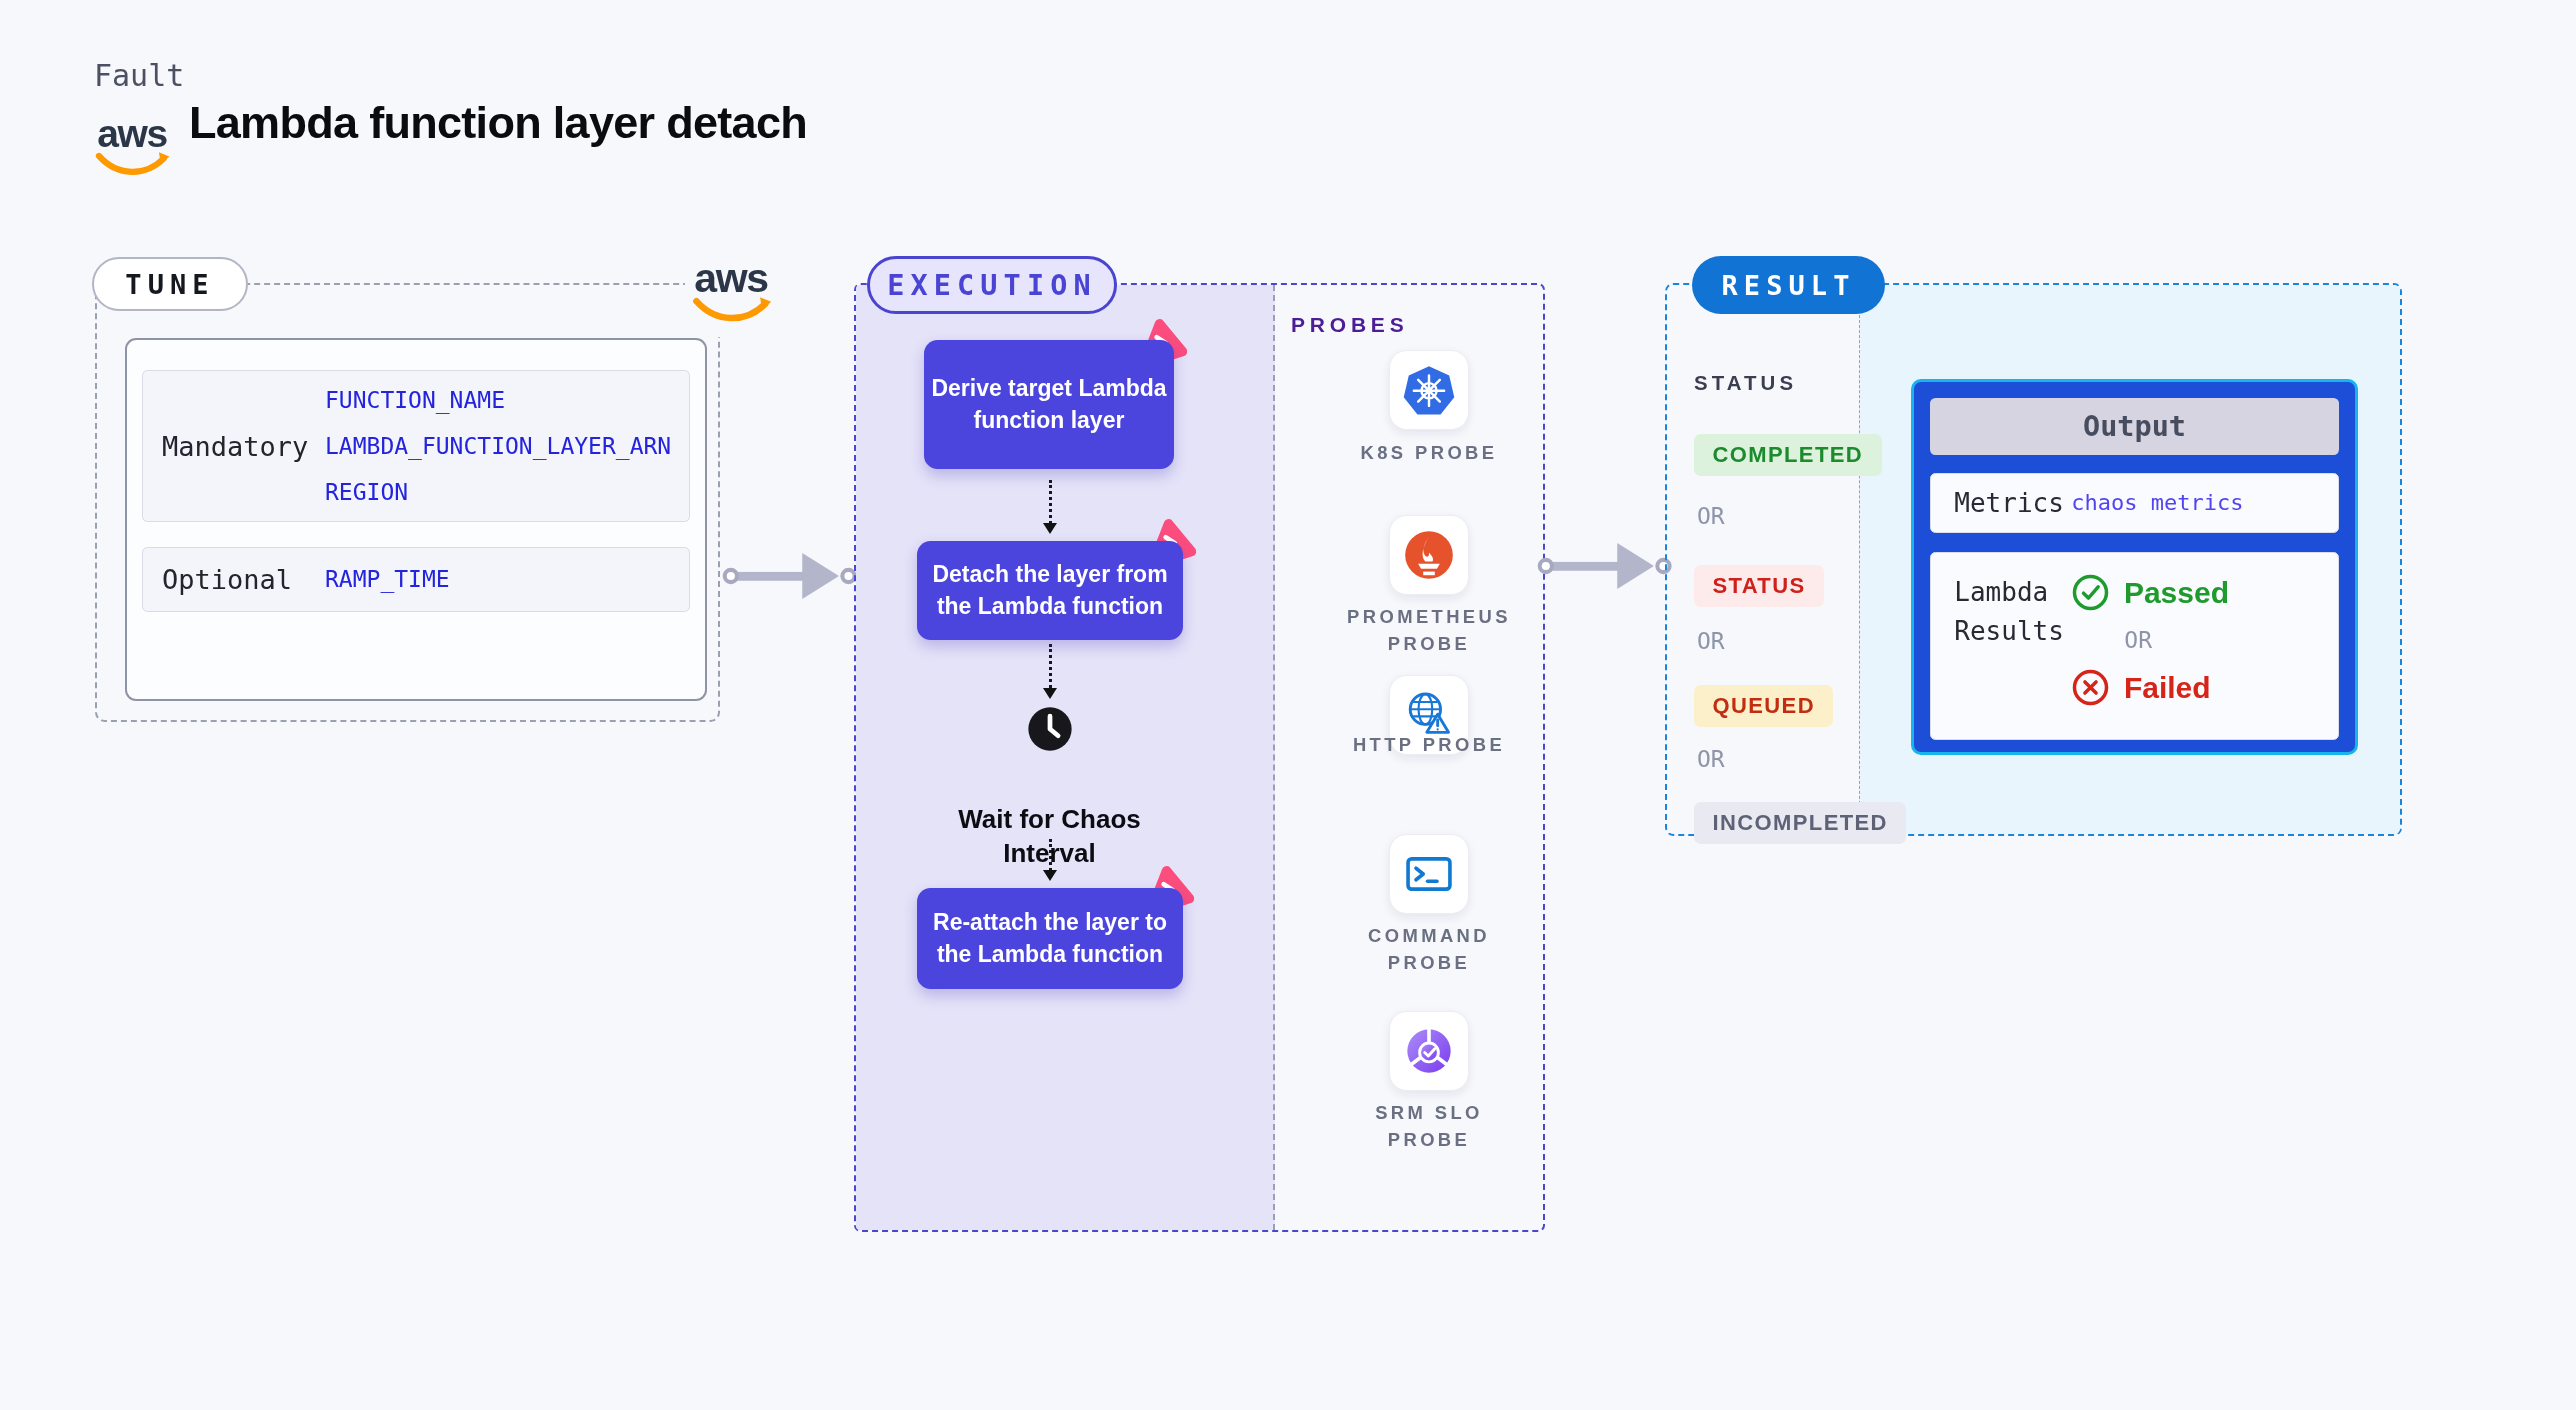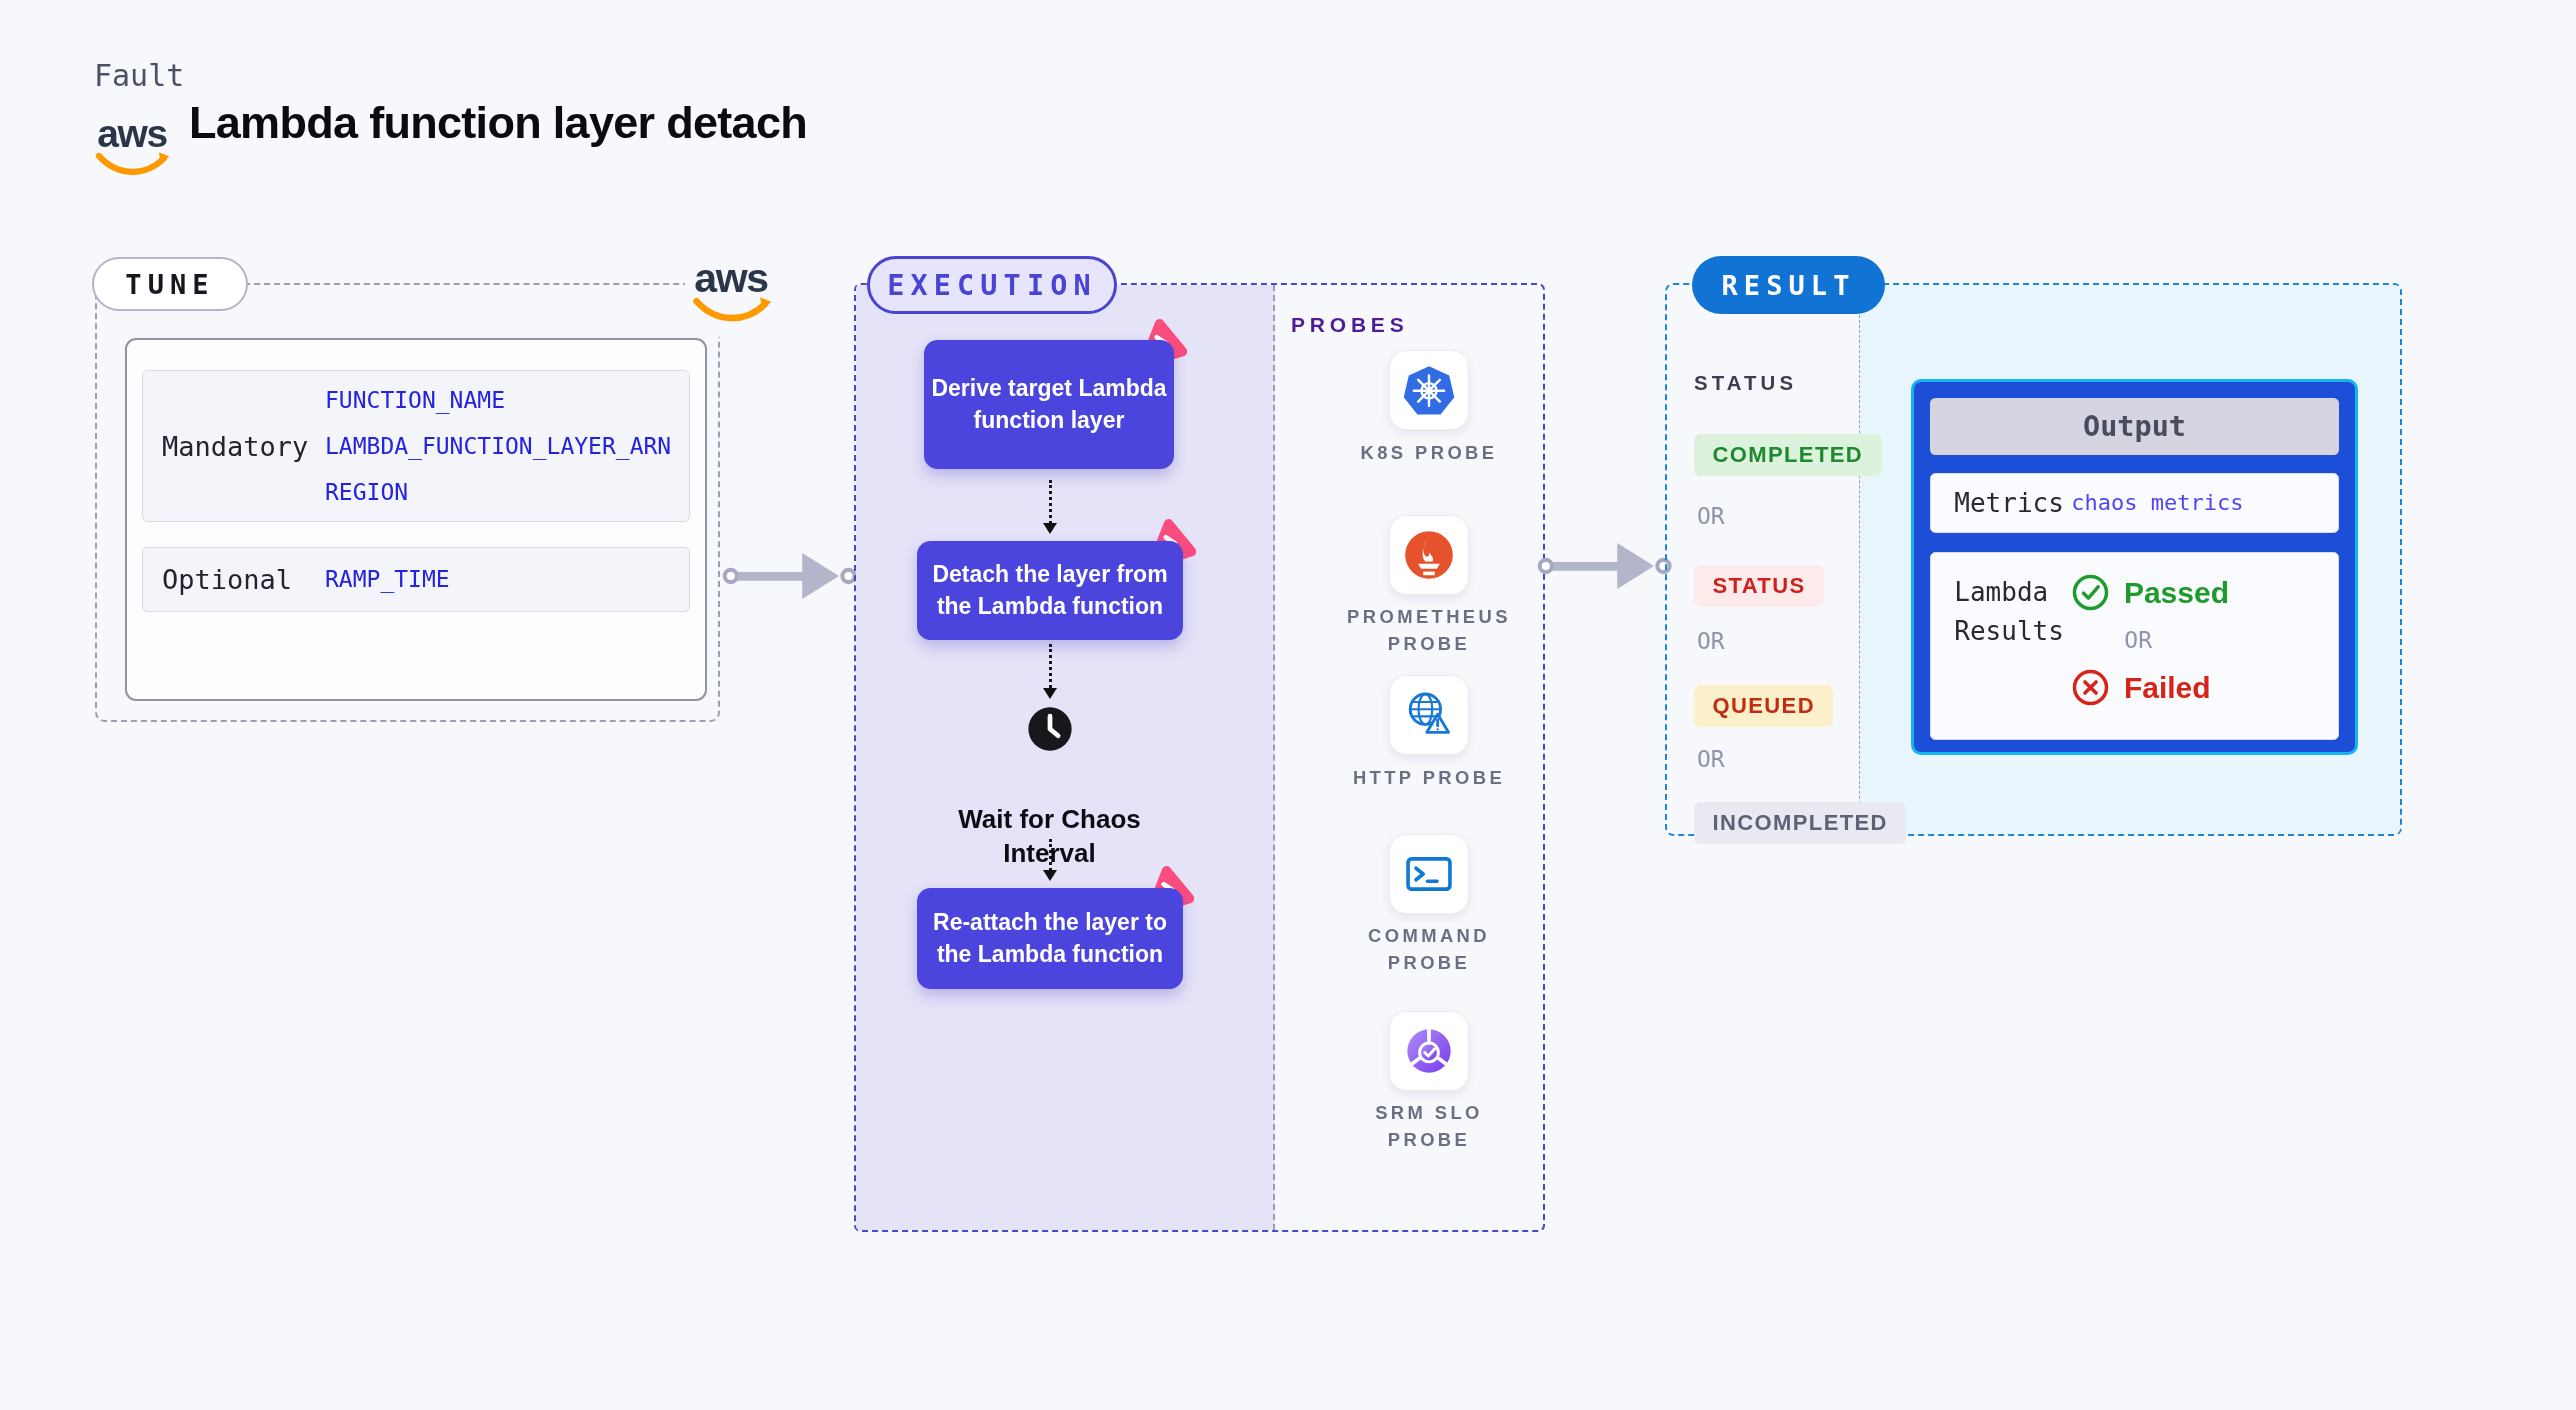--- a/index.html
+++ b/index.html
@@ -243,21 +243,21 @@
   <div class="abs center probe-card" style="top:675px;">
     <svg width="52" height="52" viewBox="0 0 72 72" fill="none" stroke="#1878d8">
       <circle cx="31" cy="28" r="21" stroke-width="4"></circle>
       <ellipse cx="31" cy="28" rx="9.5" ry="21" stroke-width="3"></ellipse>
       <path d="M11 28 h40 M14 18 h34 M14 38 h34" stroke-width="3"></path>
       <path d="M48 35 L63 60 H33 Z" fill="#ffffff" stroke-width="4" stroke-linejoin="round"></path>
       <path d="M48 43 v8" stroke-width="4" stroke-linecap="round"></path>
       <circle cx="48" cy="56" r="1.5" fill="#1878d8" stroke="none"></circle>
     </svg>
   </div>
-  <div class="abs sans probe-label" style="top:765px;">
+  <div class="abs sans probe-label" style="top:732px;">
     <div>HTTP PROBE</div>
   </div>
 
   <div class="abs center probe-card" style="top:834px;">
     <svg width="52" height="52" viewBox="0 0 72 72" fill="none" stroke="#1079d2" stroke-width="5" stroke-linecap="round" stroke-linejoin="round">
       <rect x="7" y="15" width="58" height="42" rx="5"></rect>
       <path d="M18 28 l10 8 l-10 8"></path>
       <path d="M34 46 h13"></path>
     </svg>
   </div>

